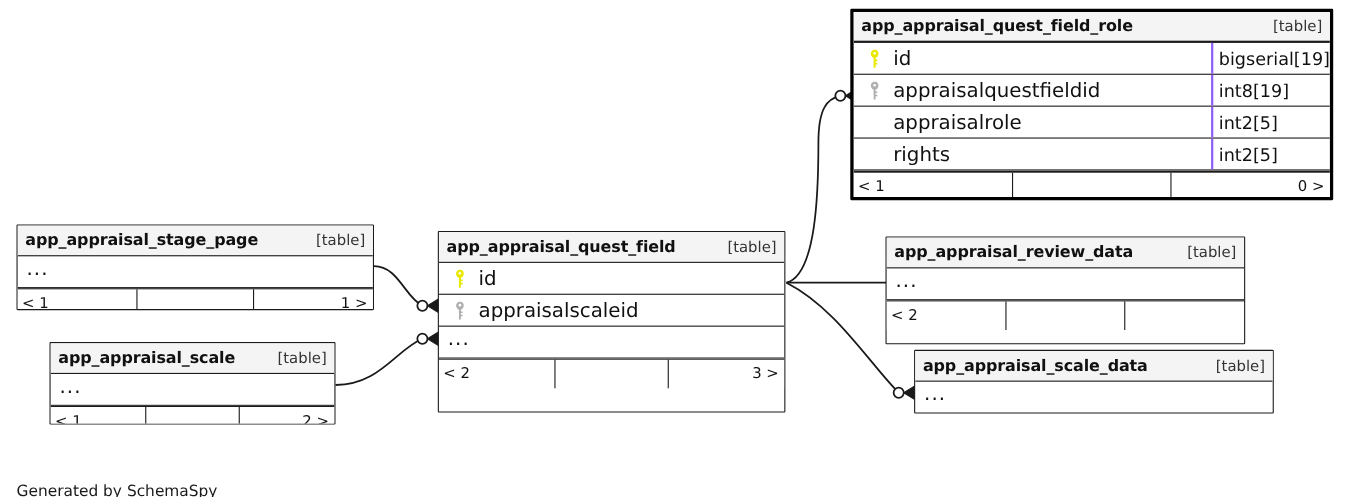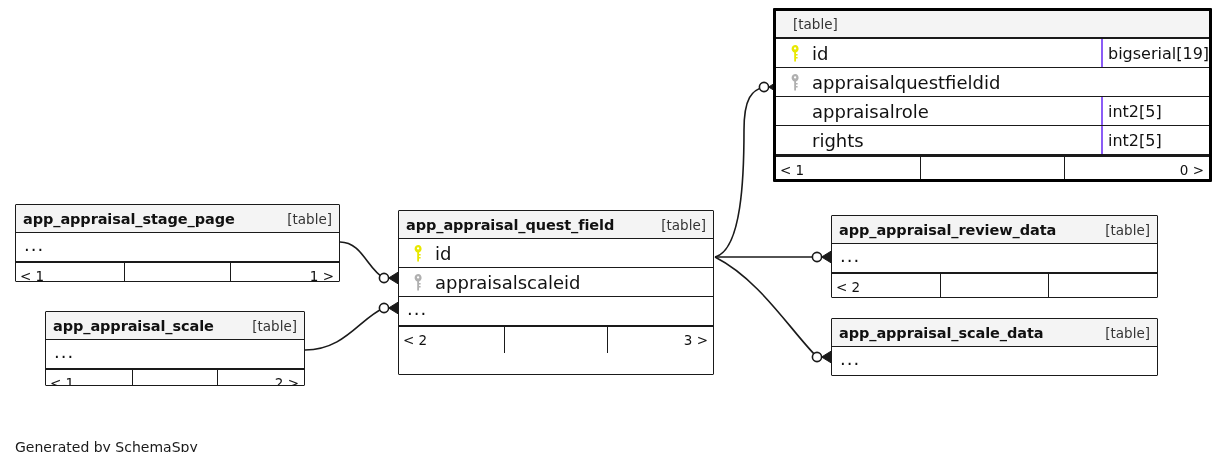--- a/index.html
+++ b/index.html
@@ -185,20 +185,21 @@
       <g>
         <path d="M 715,257 C 760,280 790,330 817,357" fill="none" stroke="#1a1a1a" stroke-width="1.6"></path>
         <circle cx="817" cy="357" r="4.6" fill="#ffffff" stroke="#1a1a1a" stroke-width="1.6"></circle>
         <path d="M 834.6 349 L 821.6 357 L 834.6 365 L 831.6 357 Z" fill="#1a1a1a" stroke="#1a1a1a" stroke-width="1" stroke-linejoin="round"></path>
       </g>
     </svg>
 
   <div id="tables-layer">
       <div class="table-node focal" style="left: 773px; top: 8px; width: 439px; height: 174px;">
         <div class="tbl-header">
+          <span class="tbl-title">app_appraisal_quest_field_role</span>
           <span class="tbl-tag">[table]</span>
         </div>
         <div class="tbl-row">
           <div class="col-name">
             <span class="key-slot">
               <svg width="11" height="17" viewBox="0 0 11 17">
                 <path d="M5.5 0 C3.3 0 1.6 1.7 1.6 3.8 C1.6 5.5 2.7 7 4.2 7.5 L4.2 16.5 L6.0 16.5 L6.0 13.6 L7.6 13.6 L7.6 12.1 L6.0 12.1 L6.0 10.6 L7.6 10.6 L7.6 9.1 L6.0 9.1 L6.0 7.5 C7.6 7.0 8.6 5.5 8.6 3.8 C8.6 1.7 7.0 0 5.5 0 Z" fill="#e8e800"></path>
                 <circle cx="5.1" cy="3.4" r="1.15" fill="#ffffff"></circle>
               </svg>
             </span>
@@ -209,20 +210,21 @@
         <div class="tbl-row">
           <div class="col-name">
             <span class="key-slot">
               <svg width="11" height="17" viewBox="0 0 11 17">
                 <path d="M5.5 0 C3.3 0 1.6 1.7 1.6 3.8 C1.6 5.5 2.7 7 4.2 7.5 L4.2 16.5 L6.0 16.5 L6.0 13.6 L7.6 13.6 L7.6 12.1 L6.0 12.1 L6.0 10.6 L7.6 10.6 L7.6 9.1 L6.0 9.1 L6.0 7.5 C7.6 7.0 8.6 5.5 8.6 3.8 C8.6 1.7 7.0 0 5.5 0 Z" fill="#b0b0b0"></path>
                 <circle cx="5.1" cy="3.4" r="1.15" fill="#ffffff"></circle>
               </svg>
             </span>
             <span class="col-label name-indent">appraisalquestfieldid</span>
           </div>
+          <div class="col-type" style="width: 108px;">int8[19]</div>
         </div>
         <div class="tbl-row">
           <div class="col-name">
             <span class="key-slot"></span>
             <span class="col-label name-indent">appraisalrole</span>
           </div>
           <div class="col-type" style="width: 108px;">int2[5]</div>
         </div>
         <div class="tbl-row">
           <div class="col-name">
@@ -300,21 +302,21 @@
           <div class="col-name">
             <span class="col-label dots">...</span>
           </div>
         </div>
         <div class="tbl-footer">
           <div class="foot-cell foot-left">&lt; 1</div>
           <div class="foot-cell foot-mid"></div>
           <div class="foot-cell foot-right">2 &gt;</div>
         </div>
       </div>
-      <div class="table-node" style="left: 831px; top: 215px; width: 327px; height: 83px; text-align: center;">
+      <div class="table-node" style="left: 805px; top: 215px; width: 327px; height: 98px; text-align: center;">
         <div class="tbl-header">
           <span class="tbl-title">app_appraisal_review_data</span>
           <span class="tbl-tag">[table]</span>
         </div>
         <div class="tbl-row">
           <div class="col-name">
             <span class="col-label dots">...</span>
           </div>
         </div>
         <div class="tbl-footer">

